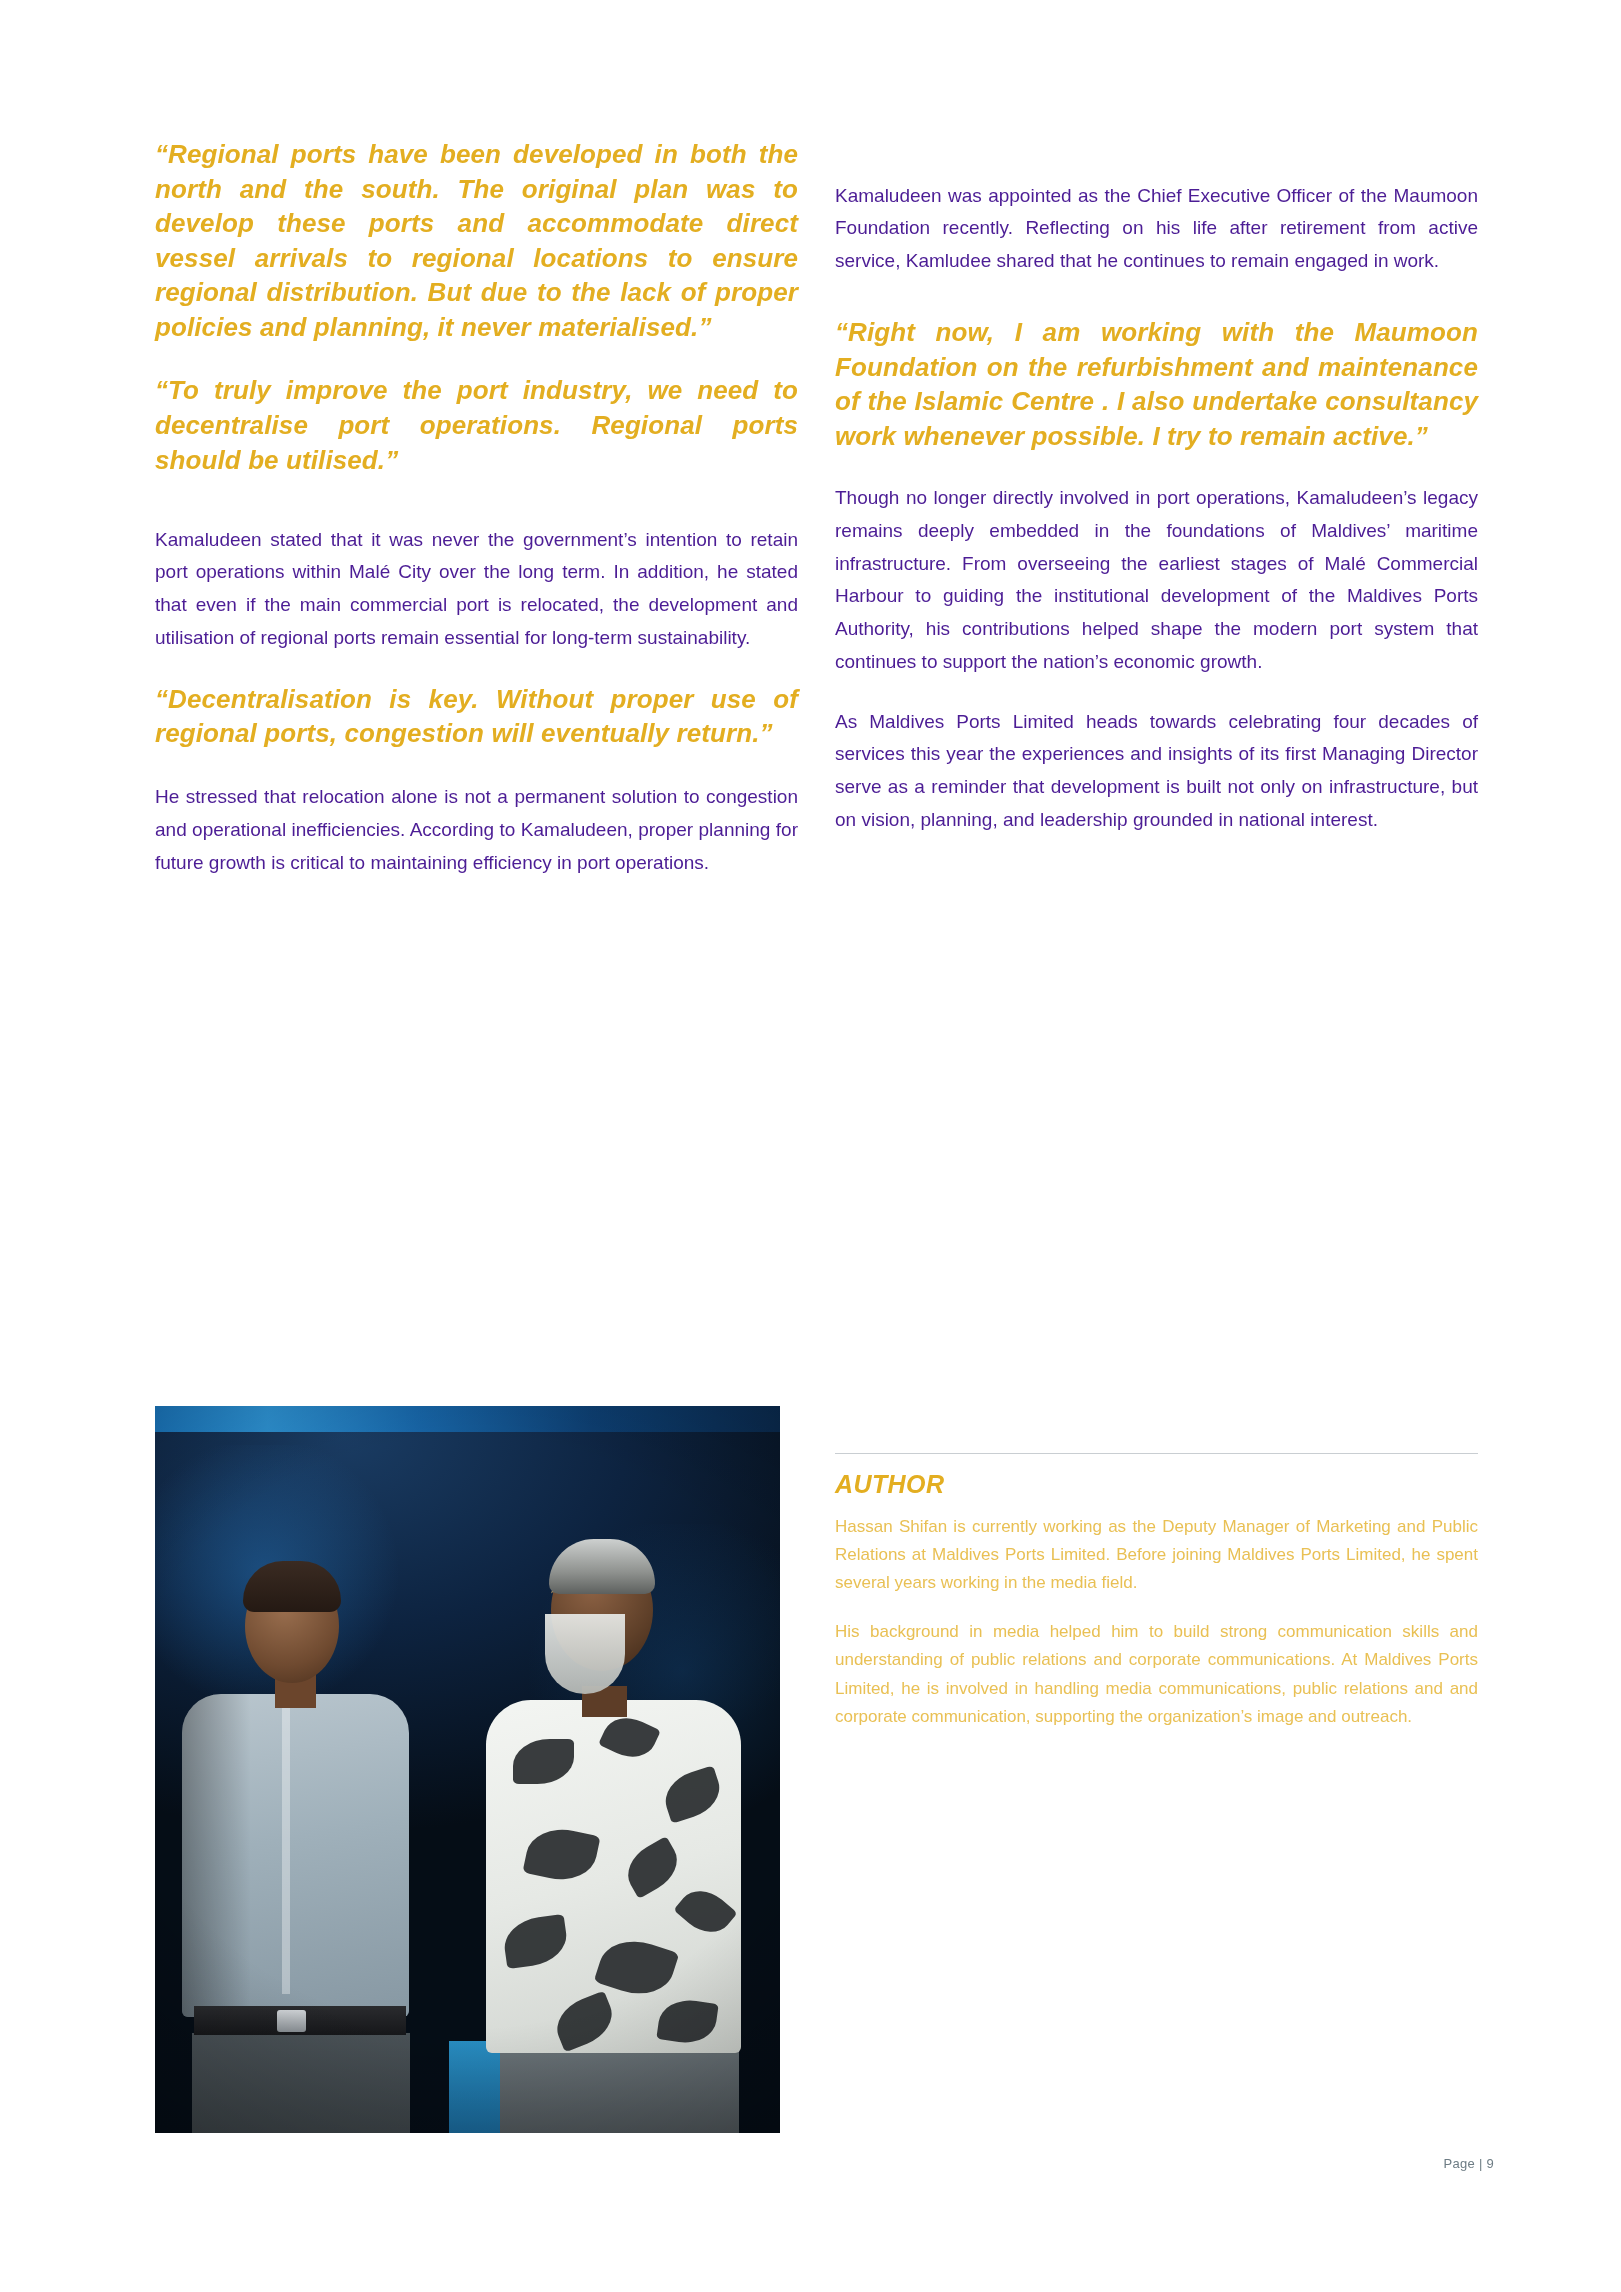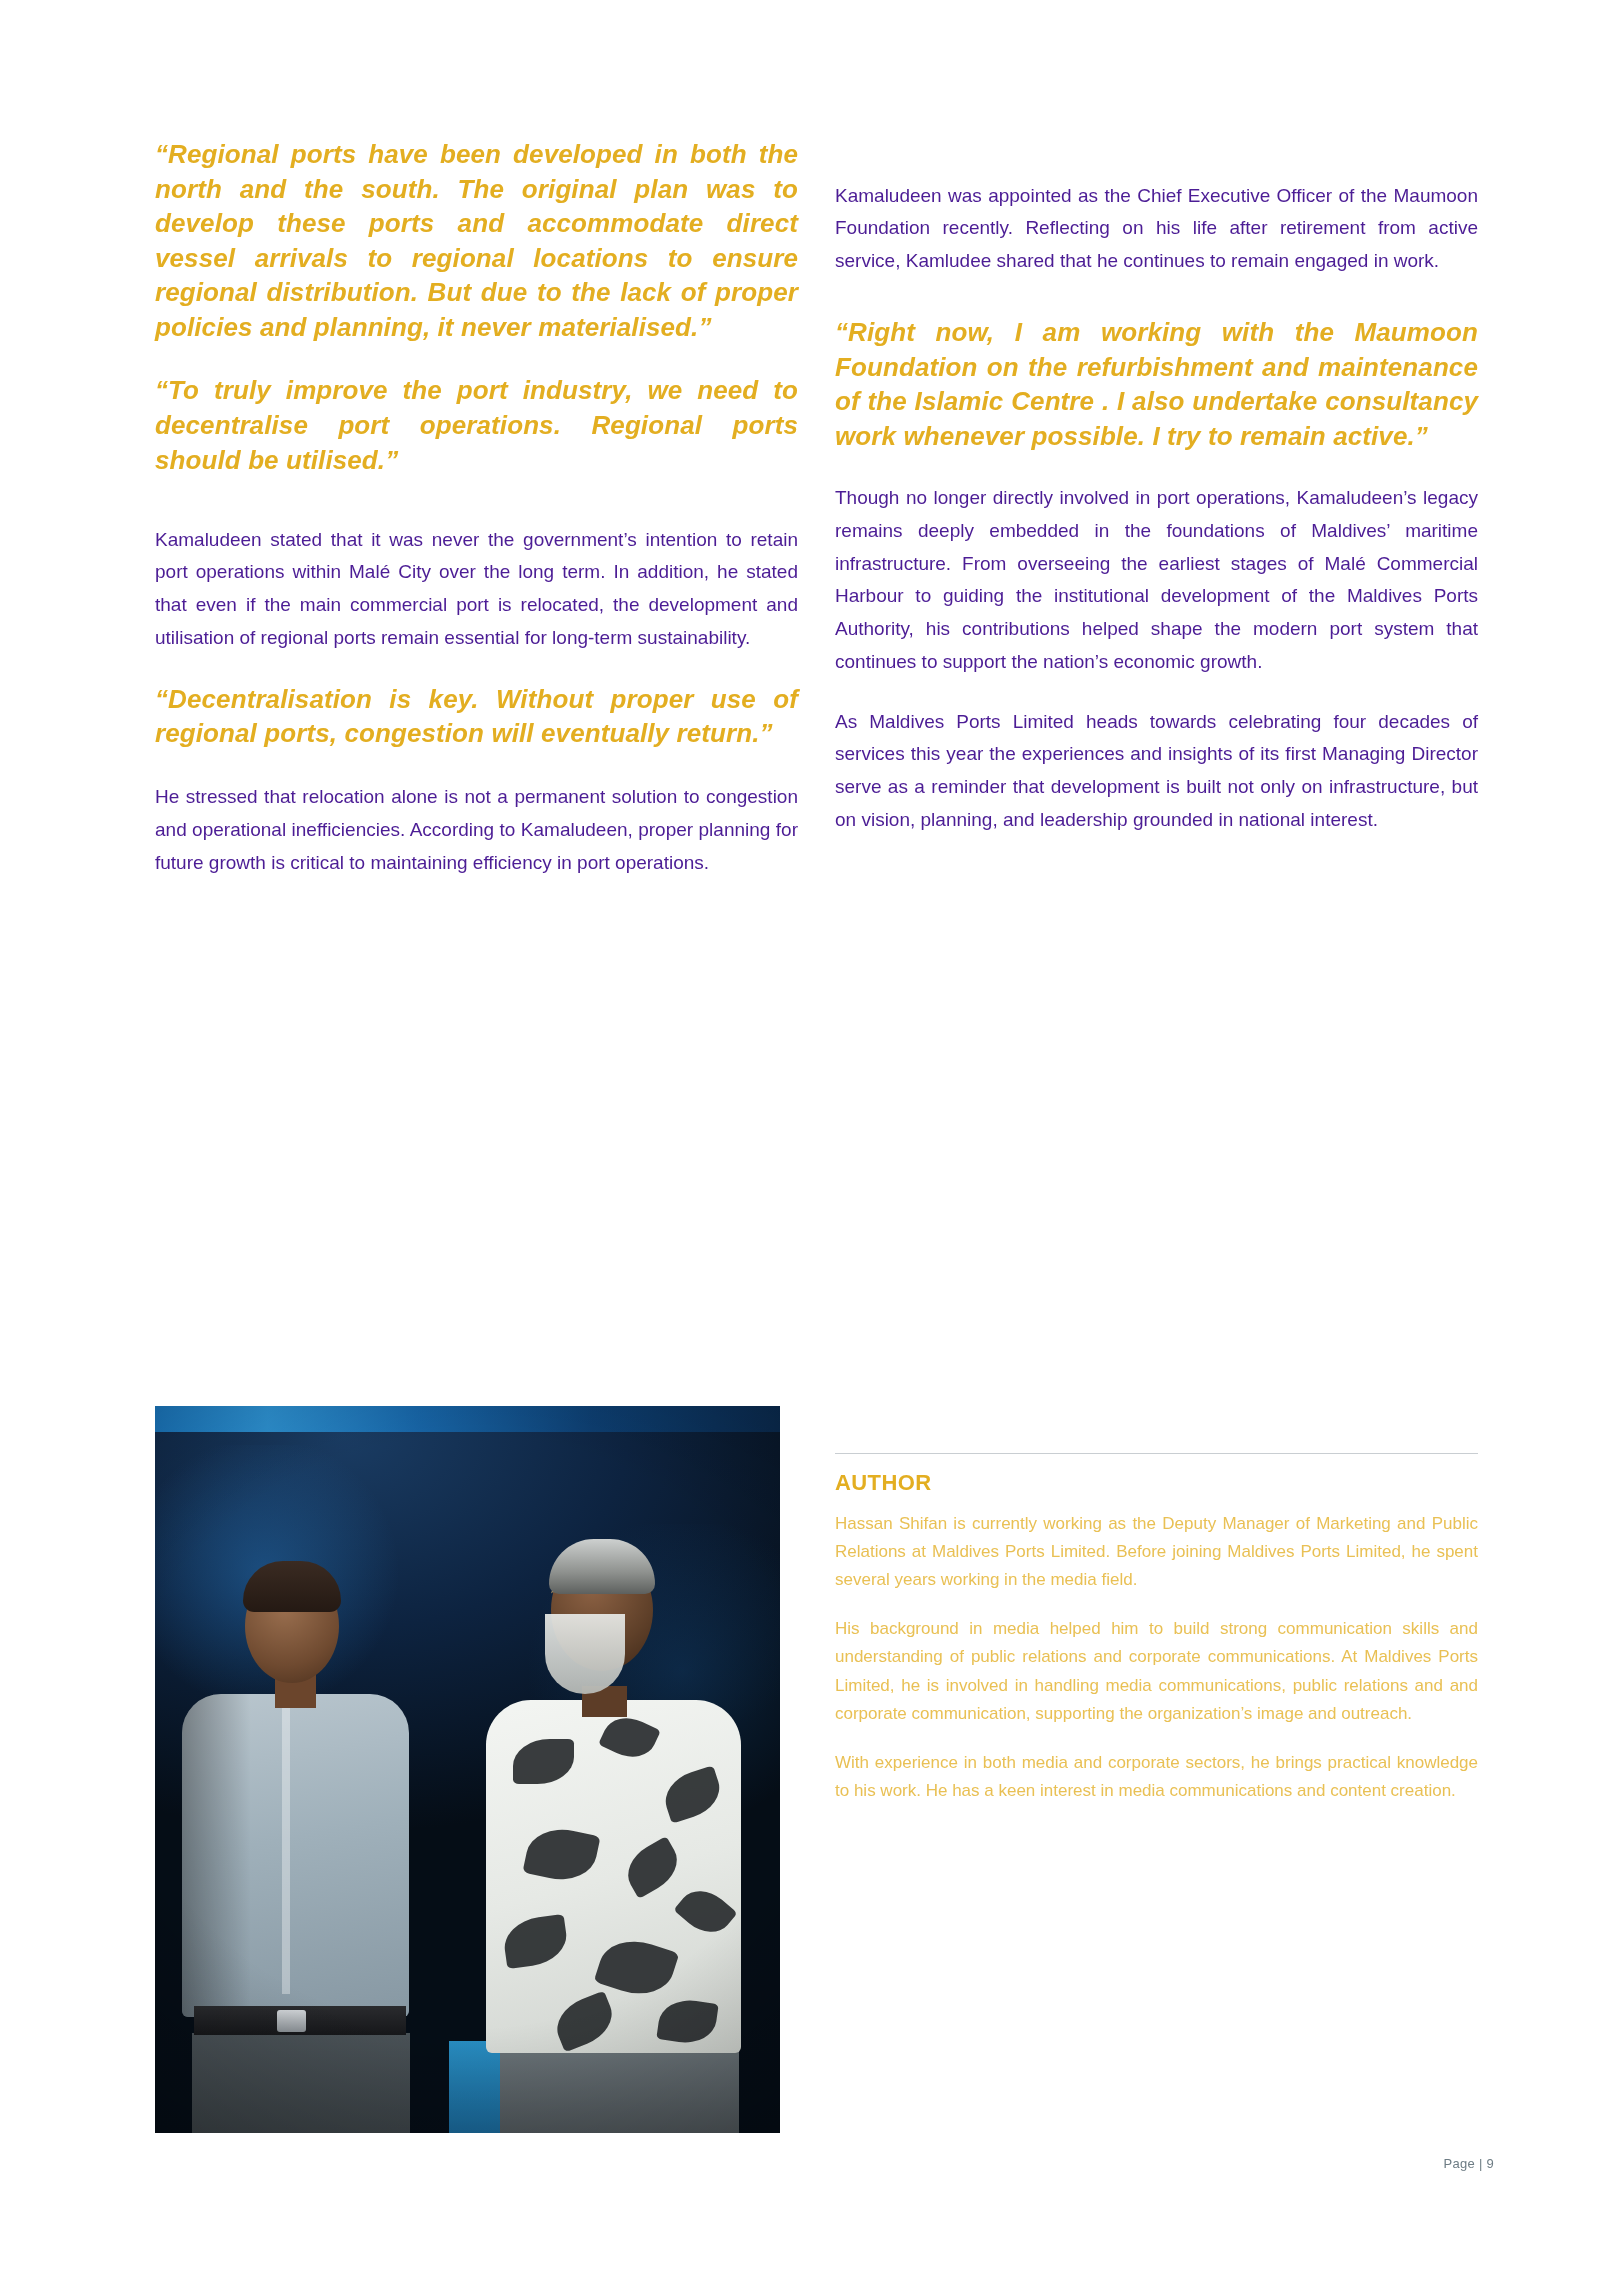--- a/index.html
+++ b/index.html
@@ -168,22 +168,22 @@
   }
 
   
   .author-sec{
     position:absolute;left:835px;top:1470px;width:643px;
   }
   .rule{
     position:absolute;left:835px;top:1453px;width:643px;height:1px;background:#c9ced2;
   }
   .author-head{
-    color:#e3ae21;font-weight:bold;
-    font-size:22px;letter-spacing:0.4px;margin:0 0 13.7px 0;
+    color:#e3ae21;font-weight:bold;font-style:italic;
+    font-size:25px;letter-spacing:0.4px;margin:0 0 13.7px 0;
   }
   .author-p{
     color:#e9c054;font-size:17px;line-height:1.65;
     text-align:justify;text-justify:inter-word;margin:0 0 21.6px 0;
   }
 
   
   .footer{
     position:absolute;right:127px;bottom:122px;
     color:#6d7c84;font-size:13px;letter-spacing:0.3px;
@@ -269,19 +269,18 @@
 
       <div class="ph-vign"></div>
     </div>
   </div>
 
   <div class="rule"></div>
   <div class="author-sec">
     <div class="author-head">AUTHOR</div>
     <p class="author-p">Hassan Shifan is currently working as the Deputy Manager of Marketing and Public Relations at Maldives Ports Limited. Before joining Maldives Ports Limited, he spent several years working in the media field.</p>
     <p class="author-p">His background in media helped him to build strong communication skills and understanding of public relations and corporate communications. At Maldives Ports Limited, he is involved in handling media communications, public relations and and corporate communication, supporting the organization’s image and outreach.</p>
-    <p class="author-p">With experience in both media and corporate sectors, he brings practical knowledge to his work. He has a keen interest in media communications and content creation.</p>
   </div>
 
   <div class="footer">Page | 9</div>
 
 </div>
 
 
 </body></html>

